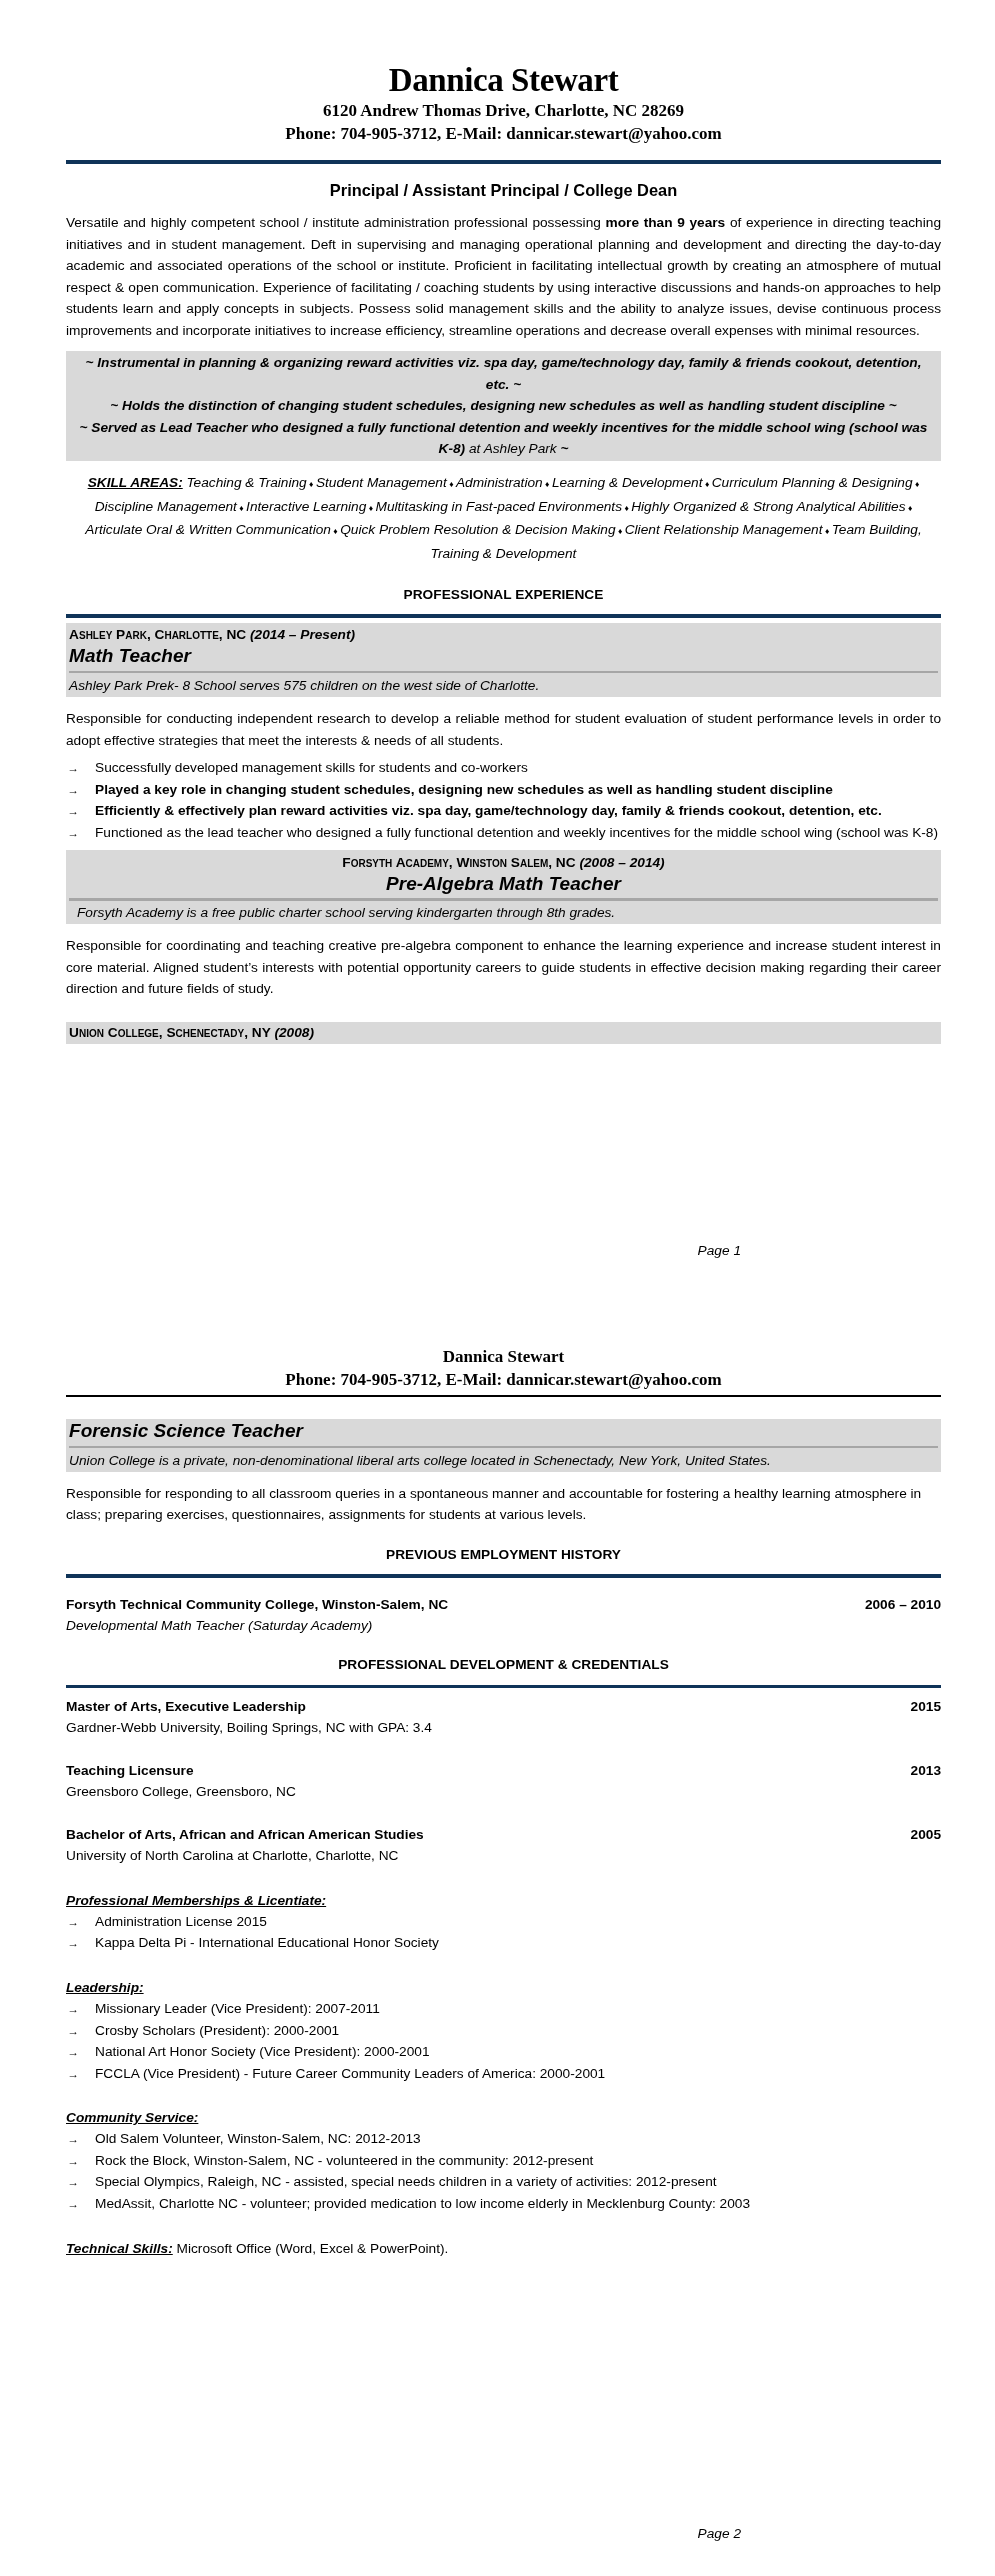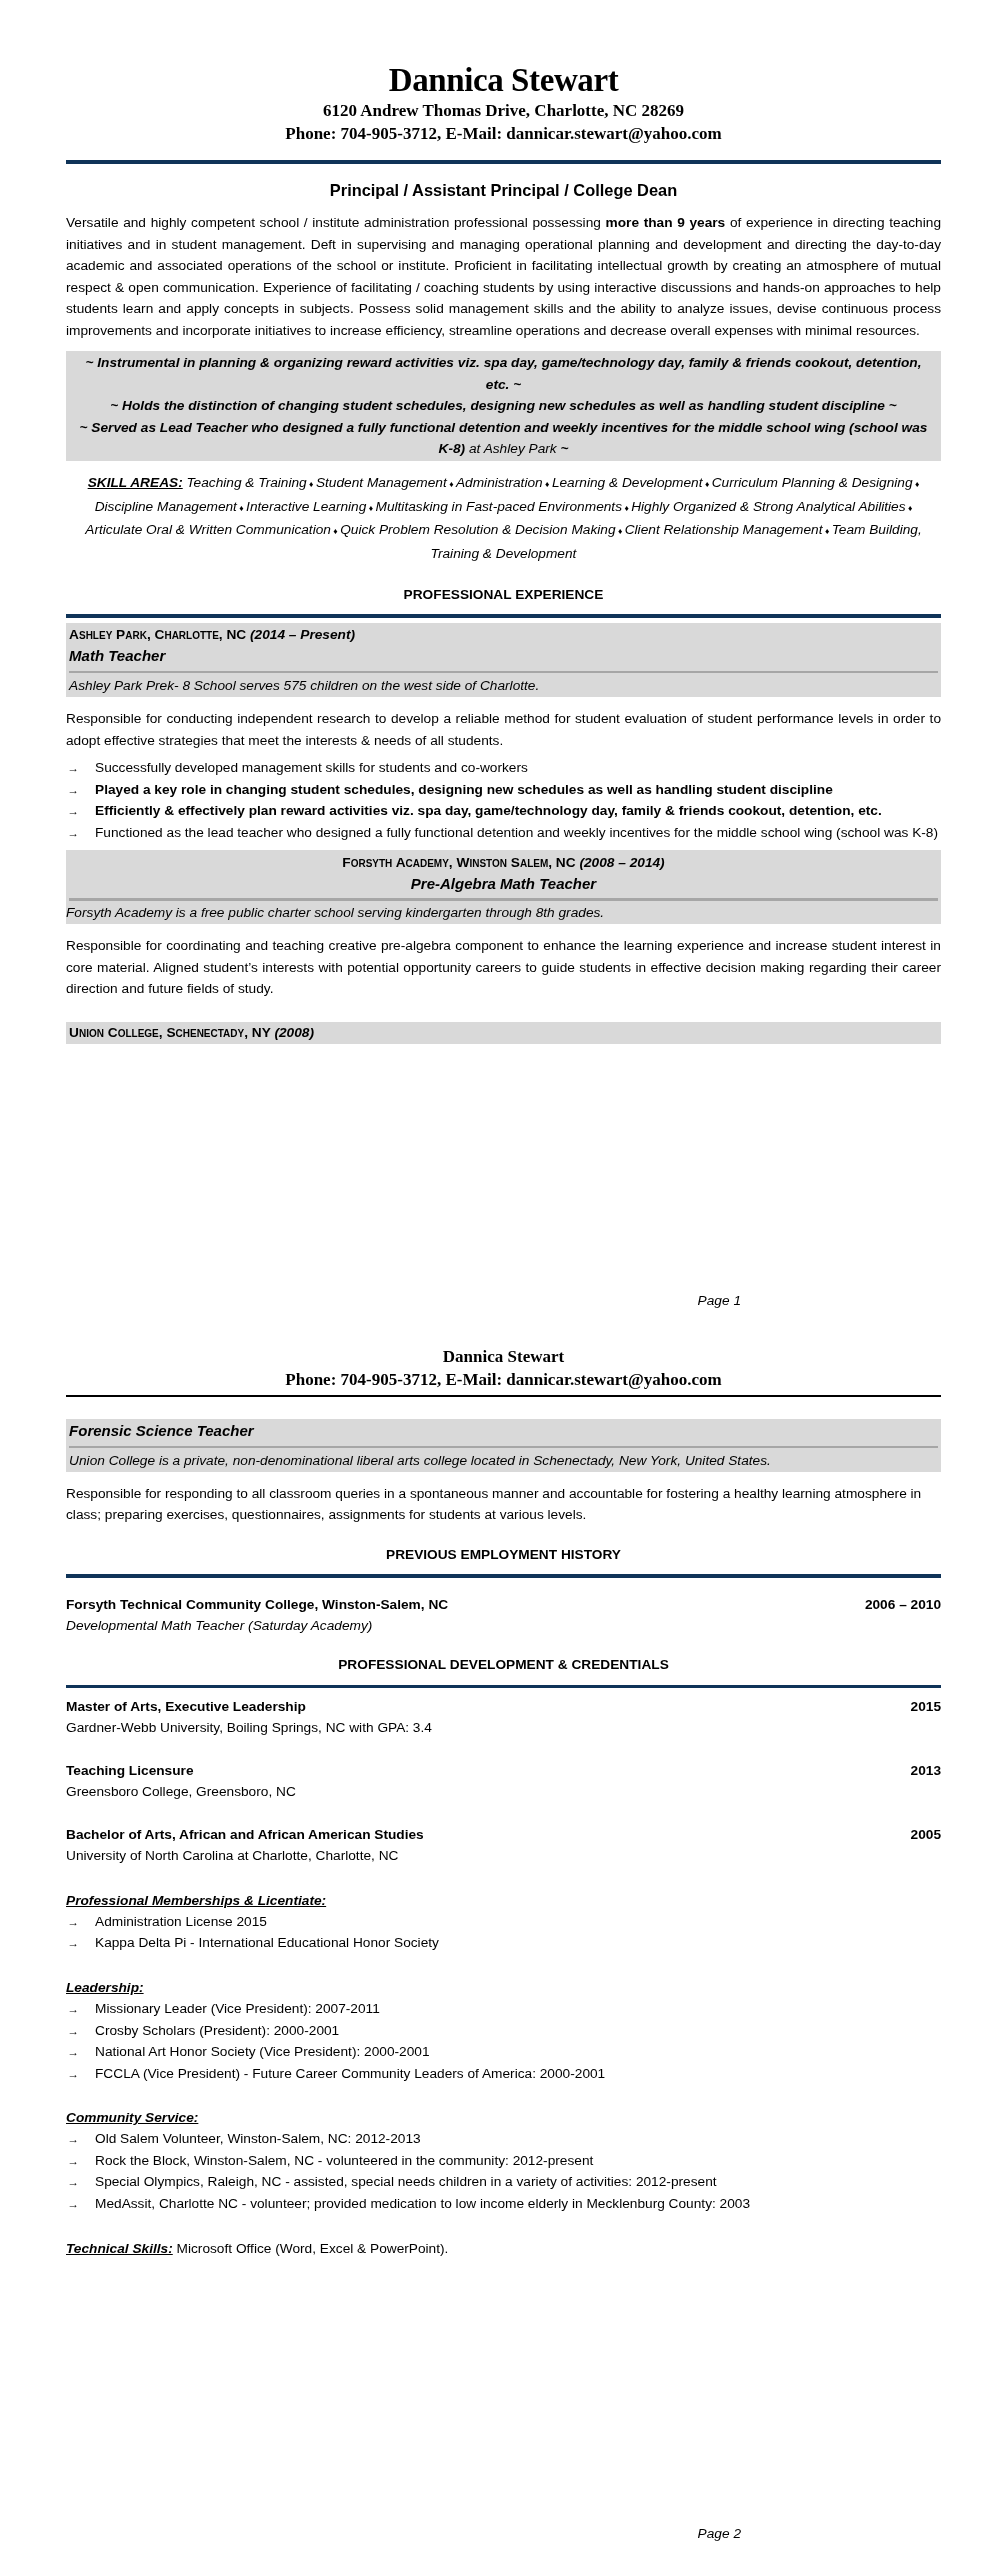--- a/index.html
+++ b/index.html
@@ -18,21 +18,21 @@
   p { margin: 0; }
   .just { text-align: justify; font-size: 13.7px; line-height: 21.5px; }
   .highlights { background: #d9d9d9; text-align: center; font-style: italic; font-weight: bold; font-size: 13.7px; line-height: 21.5px; padding: 1.6px 6.2px; margin-top: 9.4px; }
   .highlights .norm { font-weight: normal; }
   .skills { text-align: center; font-style: italic; font-size: 13.7px; line-height: 21.5px; margin-top: 11px; }
   .skills .lbl { font-weight: bold; text-decoration: underline; }
   .sect-title { text-align: center; font-weight: bold; font-size: 13.7px; line-height: 20.3px; margin-top: 20.3px; margin-bottom: 9.4px; }
   .job-head { background: #d9d9d9; padding: 1.6px 3.1px 0 3.1px; margin-top: 4.7px; }
   .job-head .co { font-weight: bold; font-size: 13.7px; line-height: 21px; font-variant: small-caps; }
   .job-head .co i { font-variant: normal; }
-  .job-head .role { font-weight: bold; font-style: italic; font-size: 15px; line-height: 21px; padding-bottom: 4.7px; }
+  .job-head .role { font-weight: bold; font-style: italic; font-size: 19px; line-height: 21px; padding-bottom: 4.7px; }
   .job-desc { background: #d9d9d9; font-style: italic; font-size: 13.7px; line-height: 22px; padding: 1.6px 3.1px 0 3.1px; }
   .gap14 { margin-top: 11px; }
   ul.arrows { list-style: none; margin: 6.2px 0 0 0; padding: 0; }
   ul.arrows li { position: relative; padding-left: 29px; font-size: 13.7px; line-height: 21.5px; text-align: justify; }
   ul.arrows li .arrow { position: absolute; left: 1.6px; top: 0; font-size: 11.7px; }
   ul.arrows li.bold { font-weight: bold; }
   ul.plain li { text-align: left; }
   .union-head { background: #d9d9d9; padding: 1.6px 3.1px; margin-top: 22px; font-weight: bold; font-size: 13.7px; line-height: 19px; font-variant: small-caps; }
   .union-head i { font-variant: normal; }
   .page-num { position: absolute; right: 55px; font-style: italic; font-size: 13.7px; }
@@ -87,26 +87,26 @@
       <li class="bold"><span class="arrow">→</span><span>Played a key role in changing student schedules, designing new schedules as well as handling student discipline</span></li>
       <li class="bold"><span class="arrow">→</span><span>Efficiently &amp; effectively plan reward activities viz. spa day, game/technology day, family &amp; friends cookout, detention, etc.</span></li>
       <li><span class="arrow">→</span><span>Functioned as the lead teacher who designed a fully functional detention and weekly incentives for the middle school wing (school was K-8)</span></li>
     </ul>
 
     <div class="job-head" style="margin-top:7px;text-align:center;">
       <div class="co"><span>Forsyth Academy, Winston Salem, NC</span> <i>(2008 – 2014)</i></div>
       <div class="role">Pre-Algebra Math Teacher</div>
       <div class="rule-grey"></div>
     </div>
-    <div class="job-desc" style="padding-left:0;">Forsyth Academy is a free public charter school serving kindergarten through 8th grades.</div>
+    <div class="job-desc" style="padding-left:11px;">Forsyth Academy is a free public charter school serving kindergarten through 8th grades.</div>
     <p class="just gap14">Responsible for coordinating and teaching creative pre-algebra component to enhance the learning experience and increase student interest in core material. Aligned student’s interests with potential opportunity careers to guide students in effective decision making regarding their career direction and future fields of study.</p>
 
     <div class="union-head"><span>Union College, Schenectady, NY</span> <i>(2008)</i></div>
   </div>
-  <div class="page-num" style="top:1293px;">Page 1</div>
+  <div class="page-num" style="top:1243px;">Page 1</div>
 </div>
 
 <div class="page page2">
   <div class="content">
     <div class="serif name-small">Dannica Stewart</div>
     <div class="serif addr" style="margin-bottom:3.1px;">Phone: 704-905-3712, E-Mail: dannicar.stewart@yahoo.com</div>
     <div class="rule-black"></div>
 
     <div class="job-head" style="margin-top:22px;">
       <div class="role">Forensic Science Teacher</div>

